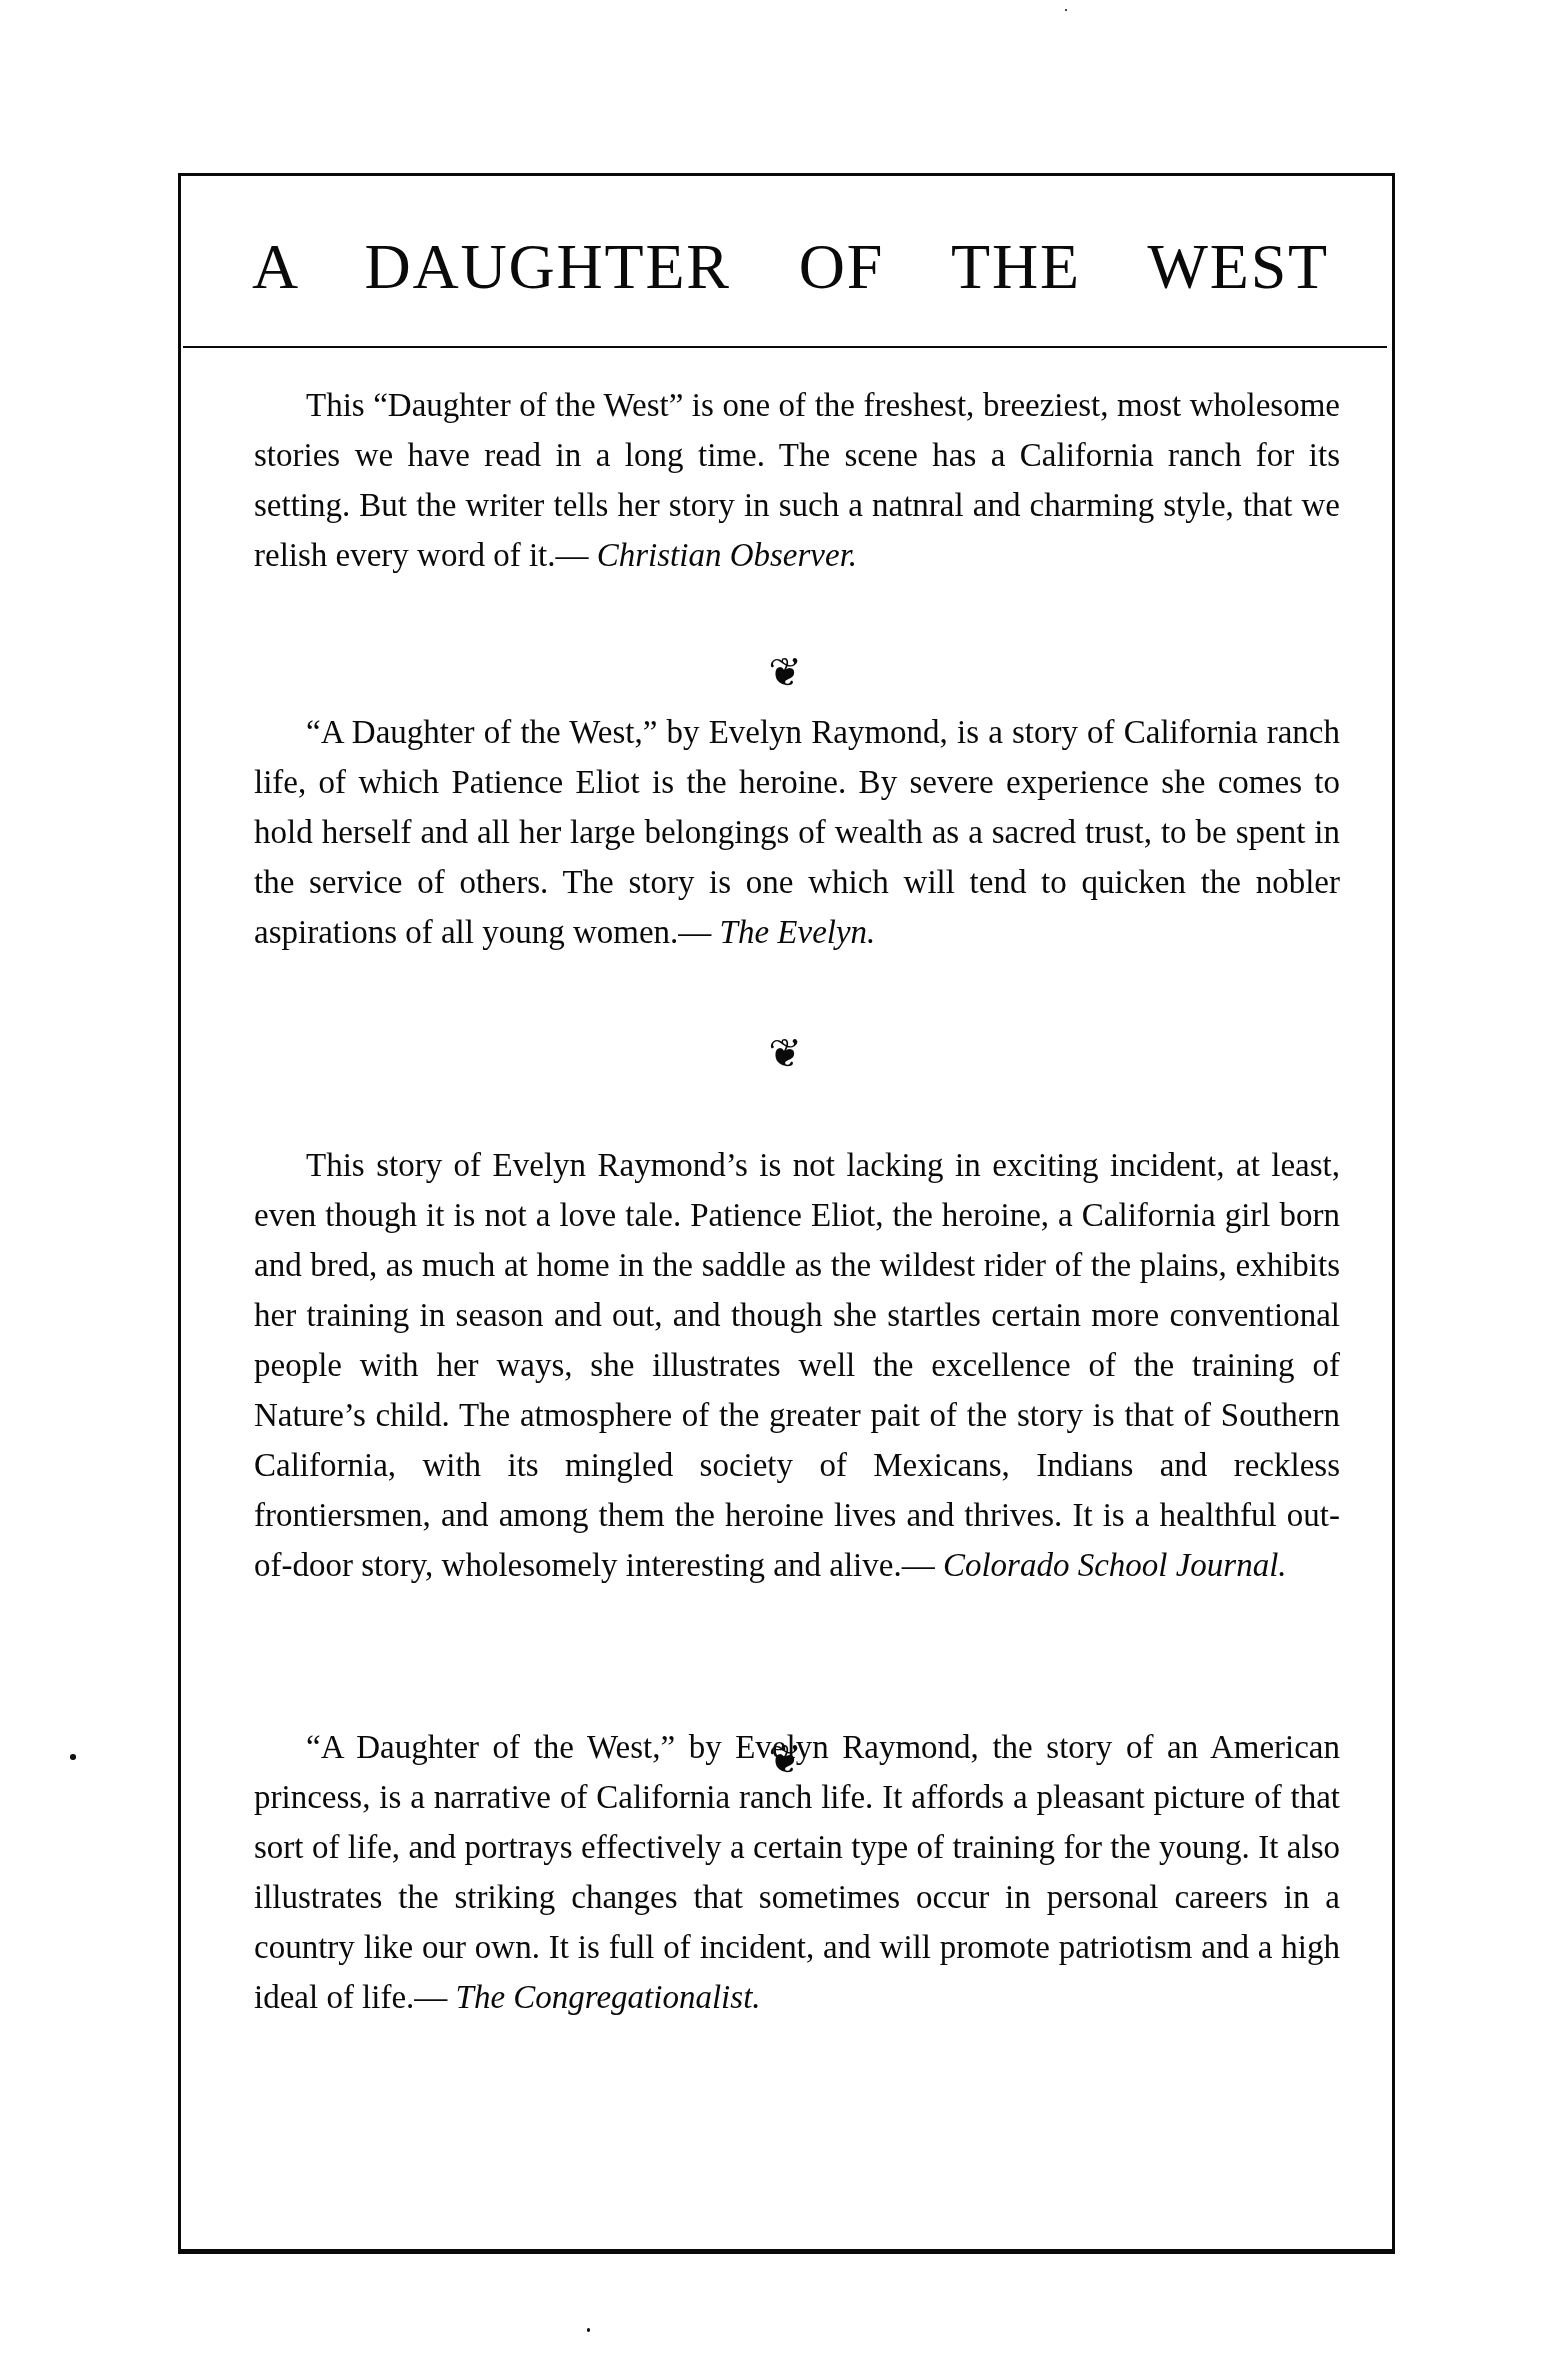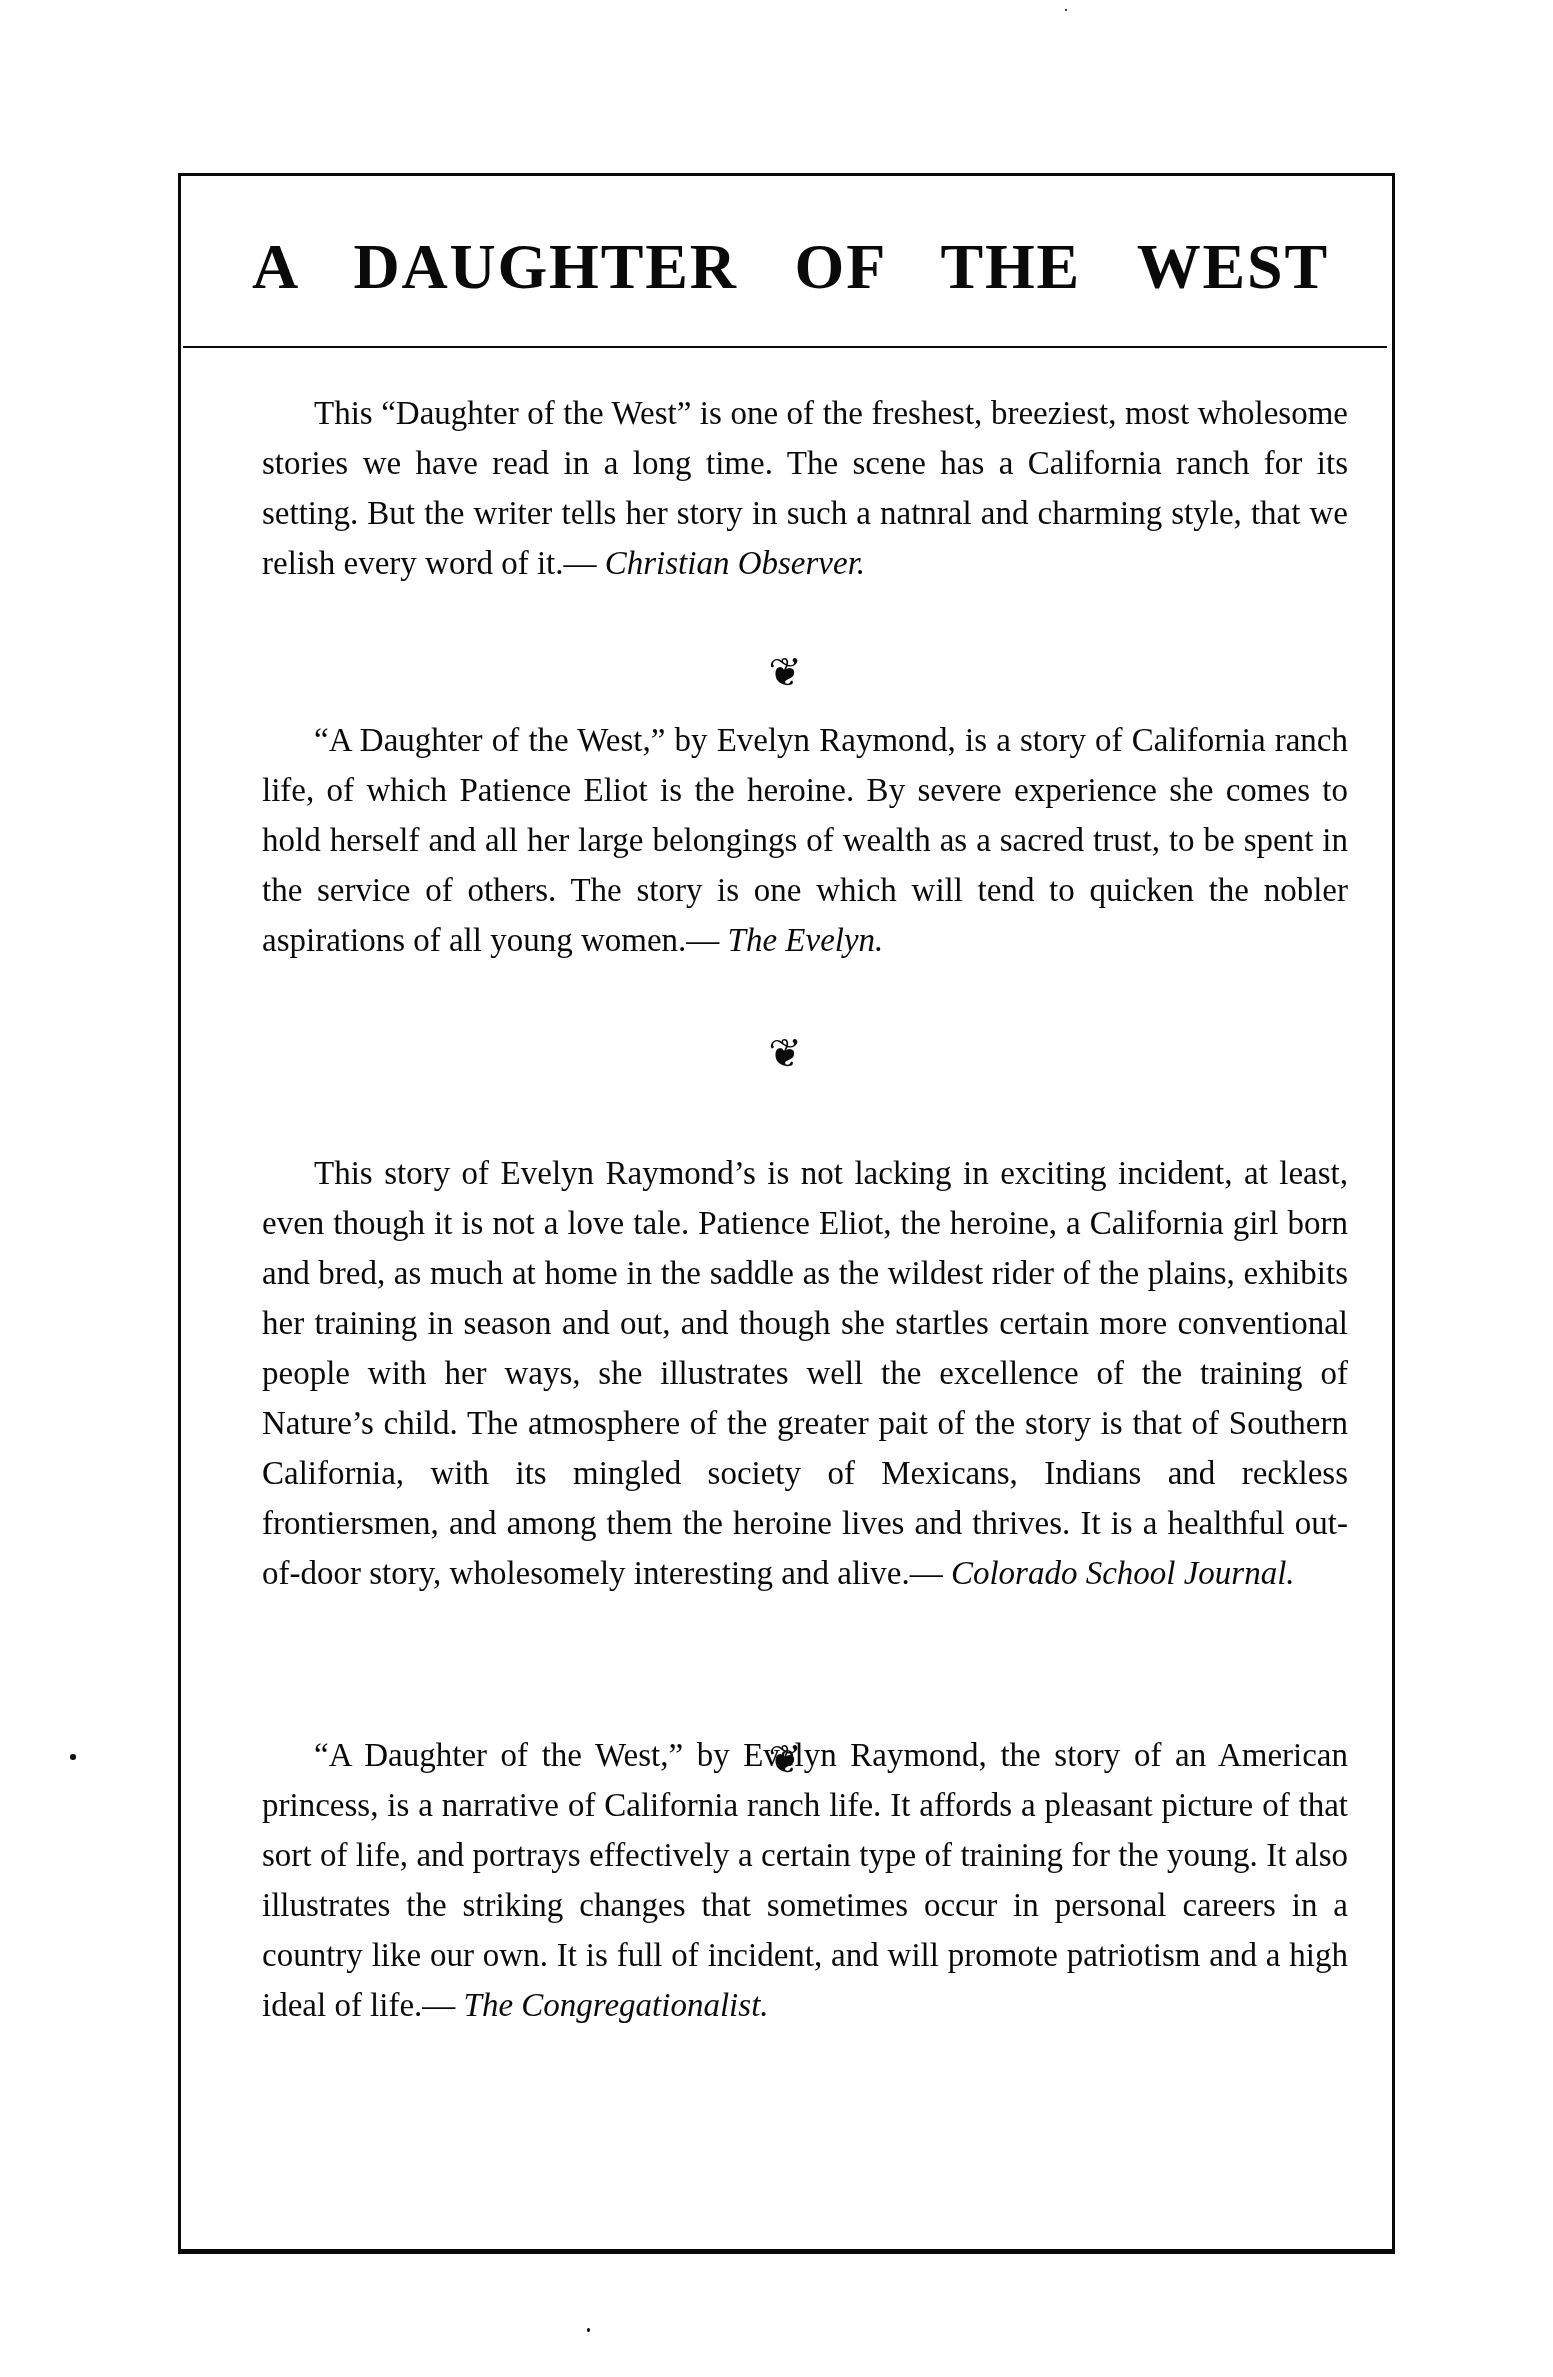--- a/index.html
+++ b/index.html
@@ -31,41 +31,41 @@
     box-sizing: content-box;
   }
   .title {
     position: absolute;
     left: 71px;
     top: 50px;
     width: 1077px;
     height: 82px;
     margin: 0;
     font-size: 64px;
-    font-weight: bold;
+    font-weight: normal;
     line-height: 82px;
     letter-spacing: 1.8px;
     word-spacing: 25.5px;
     white-space: nowrap;
     text-align: justify;
     text-align-last: justify;
   }
   .divider {
     position: absolute;
     left: 1.8px;
     top: 170px;
     width: 1204px;
     height: 0;
     border-top: 2.7px solid #0a0a0a;
   }
   .review {
     position: absolute;
     left: 65px;
     width: 1086px;
-    margin: 16px;
+    margin: 8px;
     font-size: 33px;
     line-height: 50px;
     text-align: justify;
     text-indent: 52px;
     hyphens: manual;
   }
   .review .source {
     font-style: italic;
   }
   .ornament {

